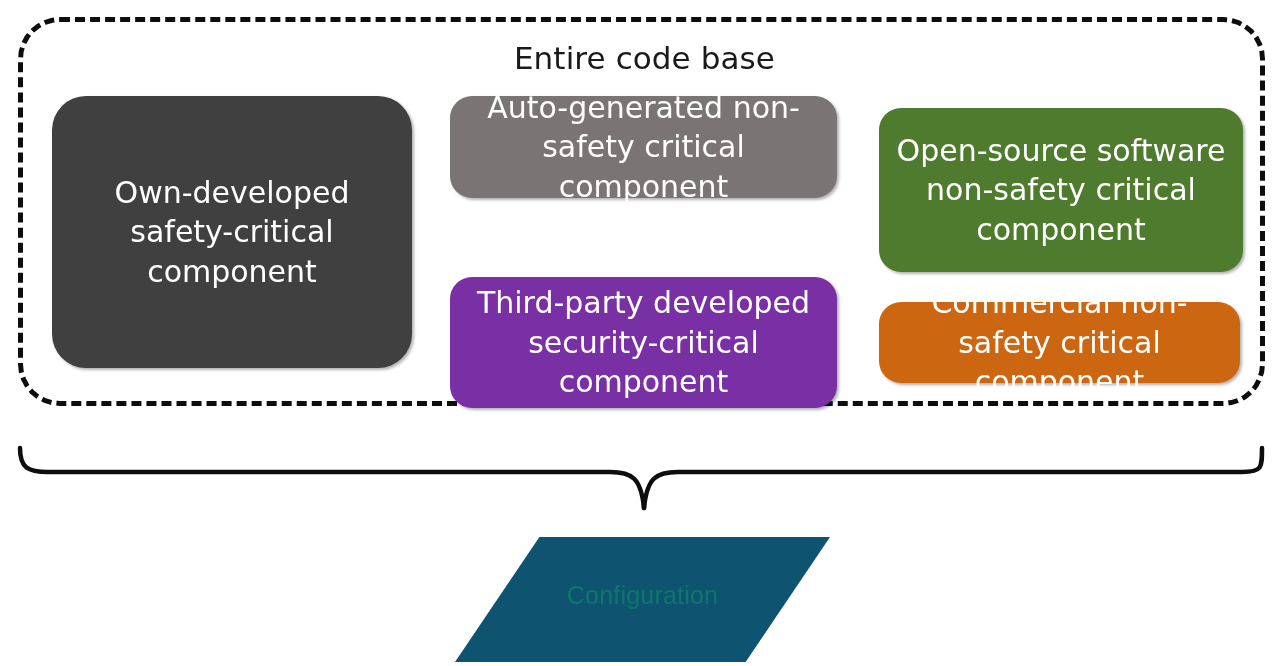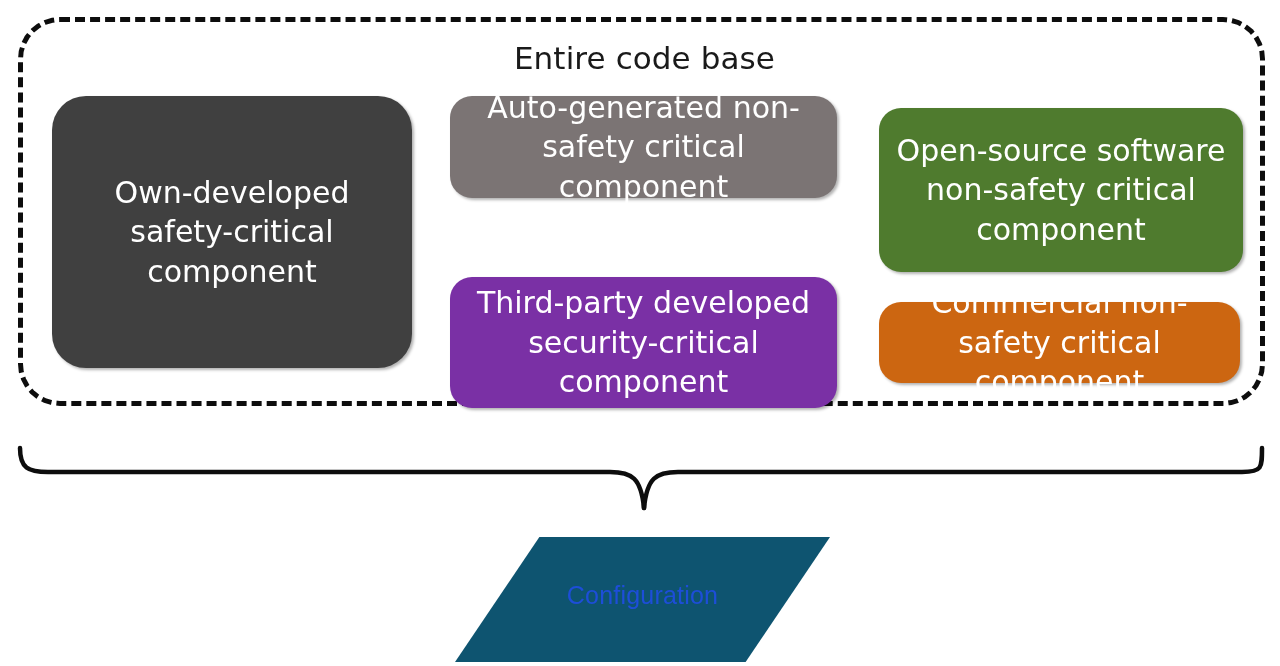--- a/index.html
+++ b/index.html
@@ -104,21 +104,21 @@
   }
   .parallelogram-label {
     position: absolute;
     left: 0;
     top: 0;
     width: 100%;
     height: 100%;
     display: flex;
     align-items: center;
     justify-content: center;
-    color: #1d4ed8;
+    color: #0f766e;
     font-size: 25px;
     font-family: "Liberation Sans", sans-serif;
     letter-spacing: 0.2px;
     padding-bottom: 2px;
     box-sizing: border-box;
   }
 </style>
 </head>
 <body>
 

